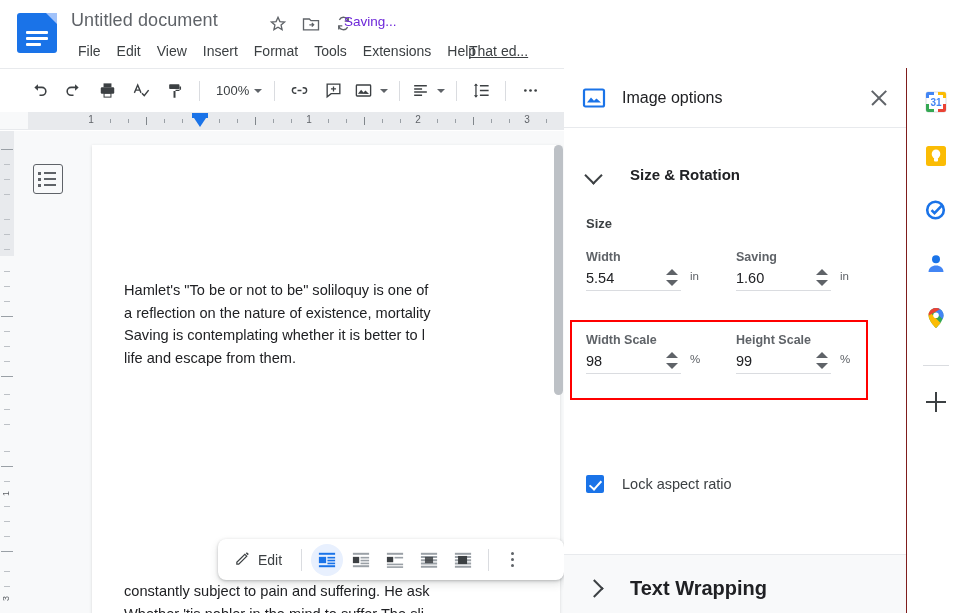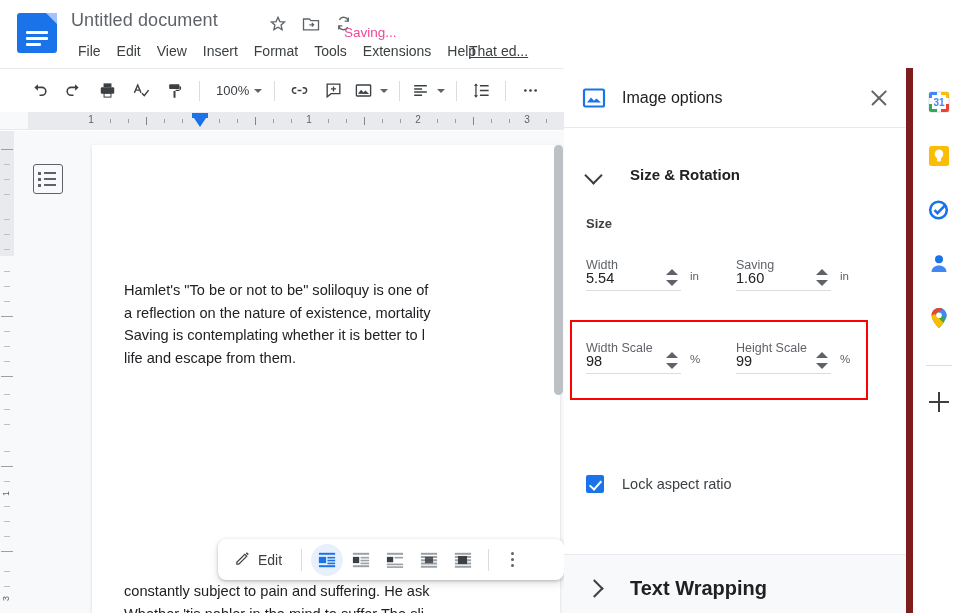--- a/index.html
+++ b/index.html
@@ -36,22 +36,22 @@
   .docs-logo .ln3 { top: 30px; width: 15px; }
 
   .doc-title {
     position: absolute; left: 71px; top: 10px;
     font-size: 18px; color: #5f6368; letter-spacing: .1px;
     white-space: nowrap;
   }
   .title-icons { position: absolute; left: 268px; top: 14px; display: flex; gap: 13px; align-items: center; }
   .ticon { width: 20px; height: 20px; display: block; }
   .saving-txt {
-    position: absolute; left: 344px; top: 25px;
-    font-size: 13.5px; color: #ec4899; white-space: nowrap;
+    position: absolute; left: 344px; top: 14px;
+    font-size: 13.5px; color: #6d28d9; white-space: nowrap;
   }
 
   .menubar {
     position: absolute; left: 70px; top: 40px;
     display: flex; align-items: center; gap: 0;
     font-size: 14px; color: #3c4043;
   }
   .menubar span {
     padding: 3px 8px; cursor: default; white-space: nowrap;
   }
@@ -224,21 +224,21 @@
   }
   .sec-head .lbl { font-size: 15px; color: #202124; font-weight: bold; text-align: right; }
 
   .sublabel {
     position: absolute; left: 22px; font-size: 13px; color: #3c4043; font-weight: bold;
   }
   .fieldlabel { font-size: 12.5px; color: #5f6368; }
 
   .fieldrow { position: absolute; left: 22px; width: 300px; display: flex; gap: 0; }
   .fieldgrp { width: 150px; position: relative; }
-  .fieldgrp .fl { position: absolute; left: 0; top: 12px; }
+  .fieldgrp .fl { position: absolute; left: 0; top: 4px; font-weight: bold; }
   .inputwrap {
     position: absolute; left: 0; top: 19px; width: 95px; height: 26px;
     border-bottom: 1px solid #dadce0;
     display: flex; align-items: center;
   }
   .inputwrap .val { font-size: 14.5px; color: #202124; flex: 1; }
   .spinner { width: 12px; height: 17px; position: relative; margin-right: 3px; }
   .spinner .up, .spinner .dn {
     position: absolute; left: 0; width: 0; height: 0;
     border-left: 6px solid transparent; border-right: 6px solid transparent;
@@ -272,21 +272,21 @@
   .chev-right::before {
     content:""; position:absolute; left:2px; top:1px; width:11px; height:11px;
     border-right: 2.2px solid #3c4043; border-bottom: 2.2px solid #3c4043;
     transform: rotate(-45deg);
   }
   .collapsed-sec .lbl { font-size: 20px; color: #202124; font-weight: bold; }
 
   
   .rsidebar {
     position: absolute; left: 906px; top: 68px; width: 58px; height: 545px;
-    background: #fff; border-left: 7px solid #7f1d1d;
+    background: #fff; border-left: 1px solid #7f1d1d;
     display: flex; flex-direction: column; align-items: center; padding-top: 22px;
   }
   .side-icon { width: 24px; height: 24px; margin-bottom: 30px; position: relative; }
   .side-div { width: 26px; height: 1px; background: #dadce0; margin: 5px 0 24px 0; }
   .plusbtn { width: 24px; height: 24px; position: relative; }
   .plusbtn::before, .plusbtn::after {
     content:""; position:absolute; background:#3c4043;
   }
   .plusbtn::before { left: 11px; top: 2px; width: 2px; height: 20px; }
   .plusbtn::after  { left: 2px; top: 11px; width: 20px; height: 2px; }

